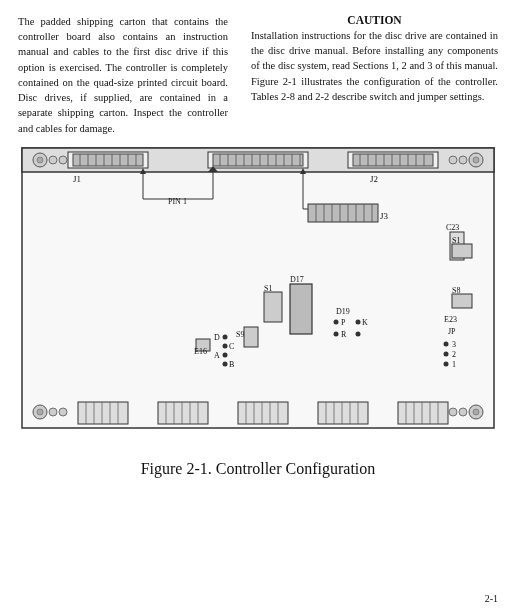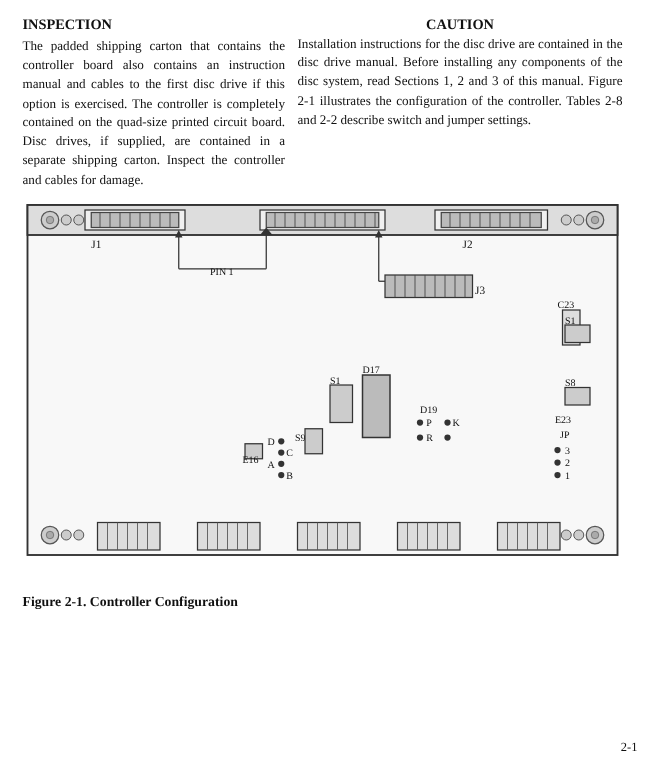--- a/index.html
+++ b/index.html
@@ -25,20 +25,21 @@
       display: flex;
       gap: 10px;
       margin-bottom: 8px;
     }
     .left-col {
       width: 210px;
       flex-shrink: 0;
     }
     .right-col {
       flex: 1;
+      margin-left: 13px;
     }
     .section-heading {
       font-weight: bold;
       font-size: 11.5px;
       margin-bottom: 4px;
       text-align: left;
     }
     .caution-heading {
       font-weight: bold;
       font-size: 11.5px;
@@ -53,47 +54,47 @@
       margin-bottom: 6px;
     }
     .body-text {
       font-size: 10.5px;
       line-height: 1.45;
       text-align: justify;
     }
 
     
     .figure-caption {
-      font-size: 11px;
-      font-weight: bold;
+      text-align: center;
+      font-size: 16px;
+      font-weight: normal;
       margin-top: 6px;
     }
 
     
     .page-number {
       position: absolute;
       bottom: 8px;
-      right: 6px;
+      right: 18px;
       font-size: 10px;
     }
 
     
     .diagram-svg {
       display: block;
       margin: 0 auto;
     }
   </style>
 </head>
 <body>
 
 <div class="page">
 
   <div class="top-section">
     <div class="left-col">
-      <div class="section-heading">INSPECTION</div>
       <div class="body-text">The padded shipping carton that contains the controller board also contains an instruction manual and cables to the first disc drive if this option is exercised. The controller is completely contained on the quad-size printed circuit board. Disc drives, if supplied, are contained in a separate shipping carton. Inspect the controller and cables for damage.</div>
     </div>
     <div class="right-col">
       <div class="caution-heading">CAUTION</div>
       <div class="body-text">Installation instructions for the disc drive are contained in the disc drive manual. Before installing any components of the disc system, read Sections 1, 2 and 3 of this manual. Figure 2-1 illustrates the configuration of the controller. Tables 2-8 and 2-2 describe switch and jumper settings.</div>
     </div>
   </div>
 
   <svg class="diagram-svg" width="480" height="310" viewBox="0 0 480 310" style="display:block; margin: 0 auto;">
 

